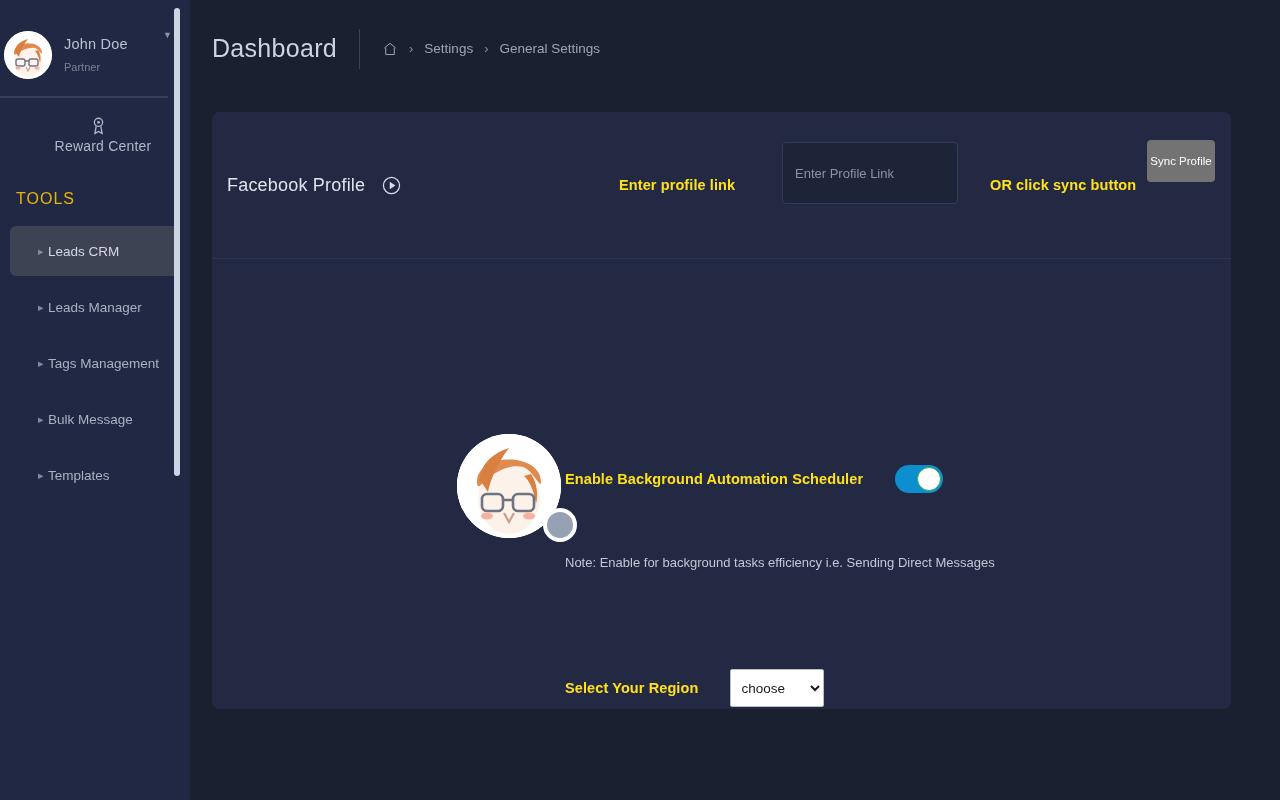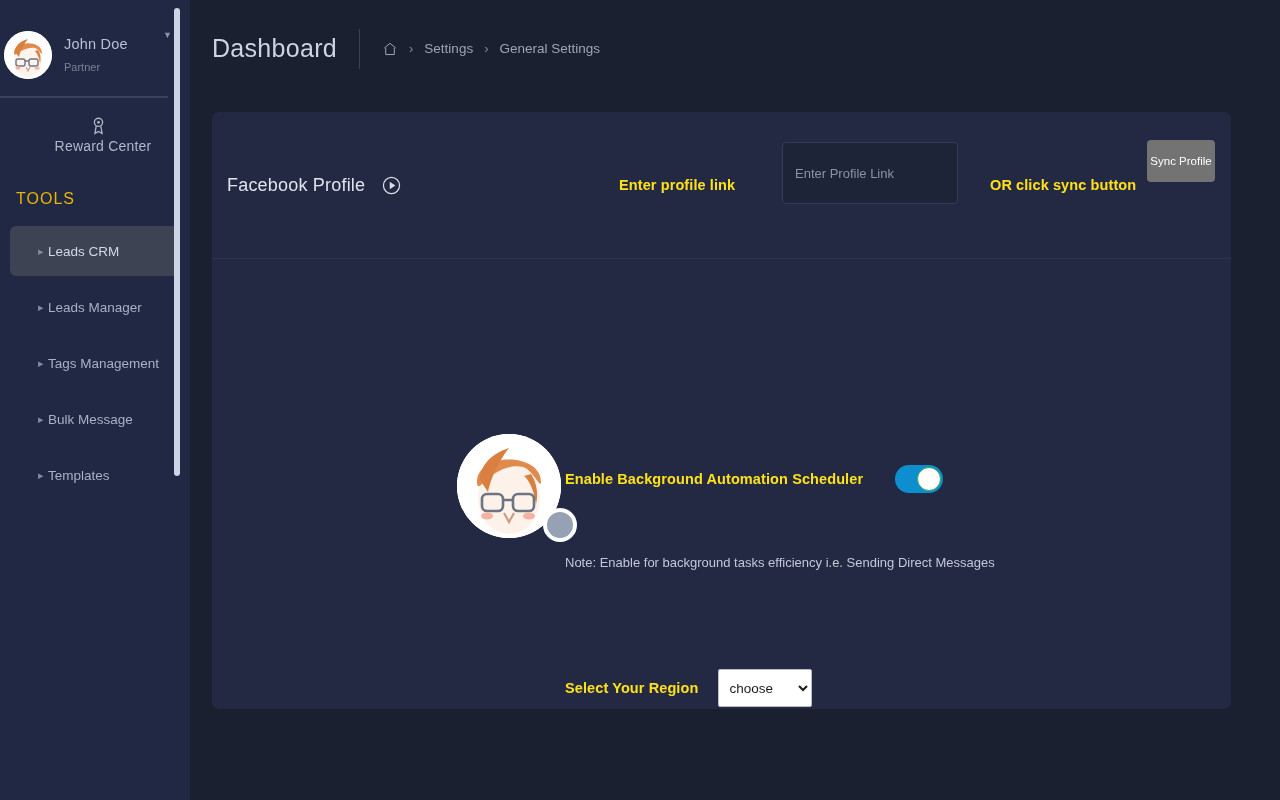--- a/index.html
+++ b/index.html
@@ -365,21 +365,21 @@
   }
 
   .row-region {
     position: absolute;
     left: 353px;
     top: 410px;
     display: flex;
     align-items: center;
   }
   .region-select {
-    margin-left: 20px;
+    margin-left: 32px;
     width: 94px;
     height: 38px;
     background: #ffffff;
     color: #1a1a1a;
     border: 1px solid #b9bdc7;
     border-radius: 2px;
     font-size: 13.5px;
     font-family: "Liberation Sans", sans-serif;
     padding: 0 6px;
     cursor: pointer;

